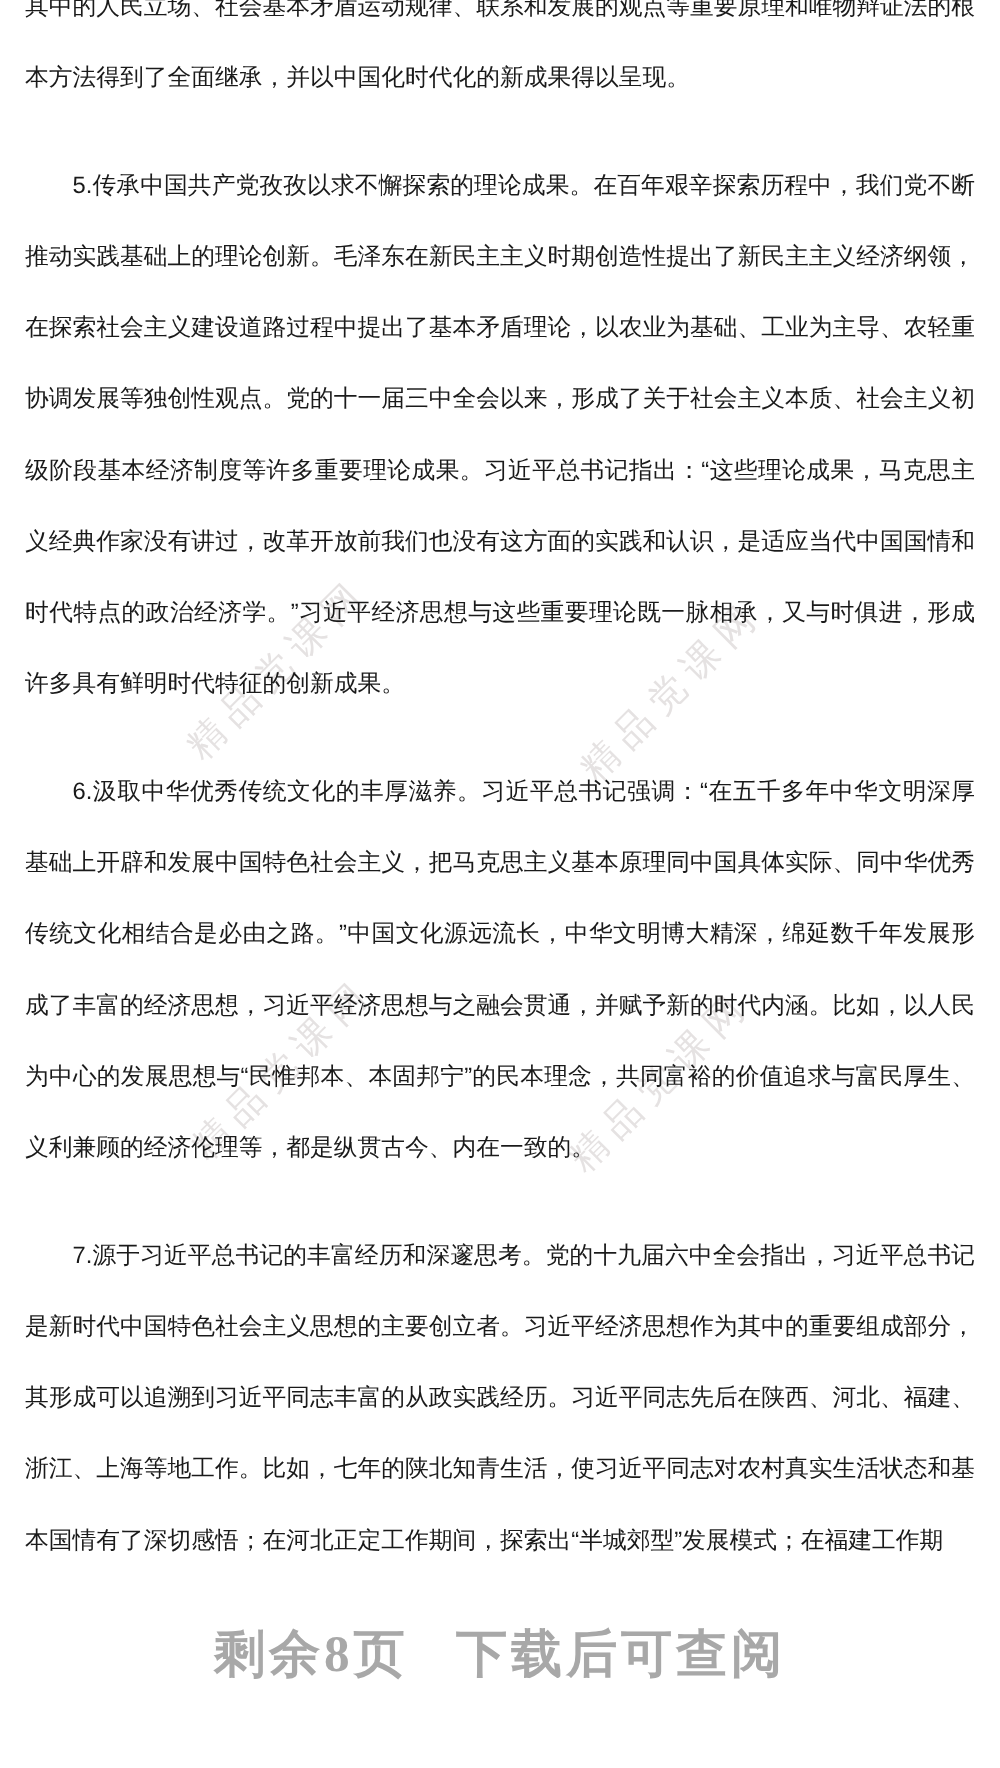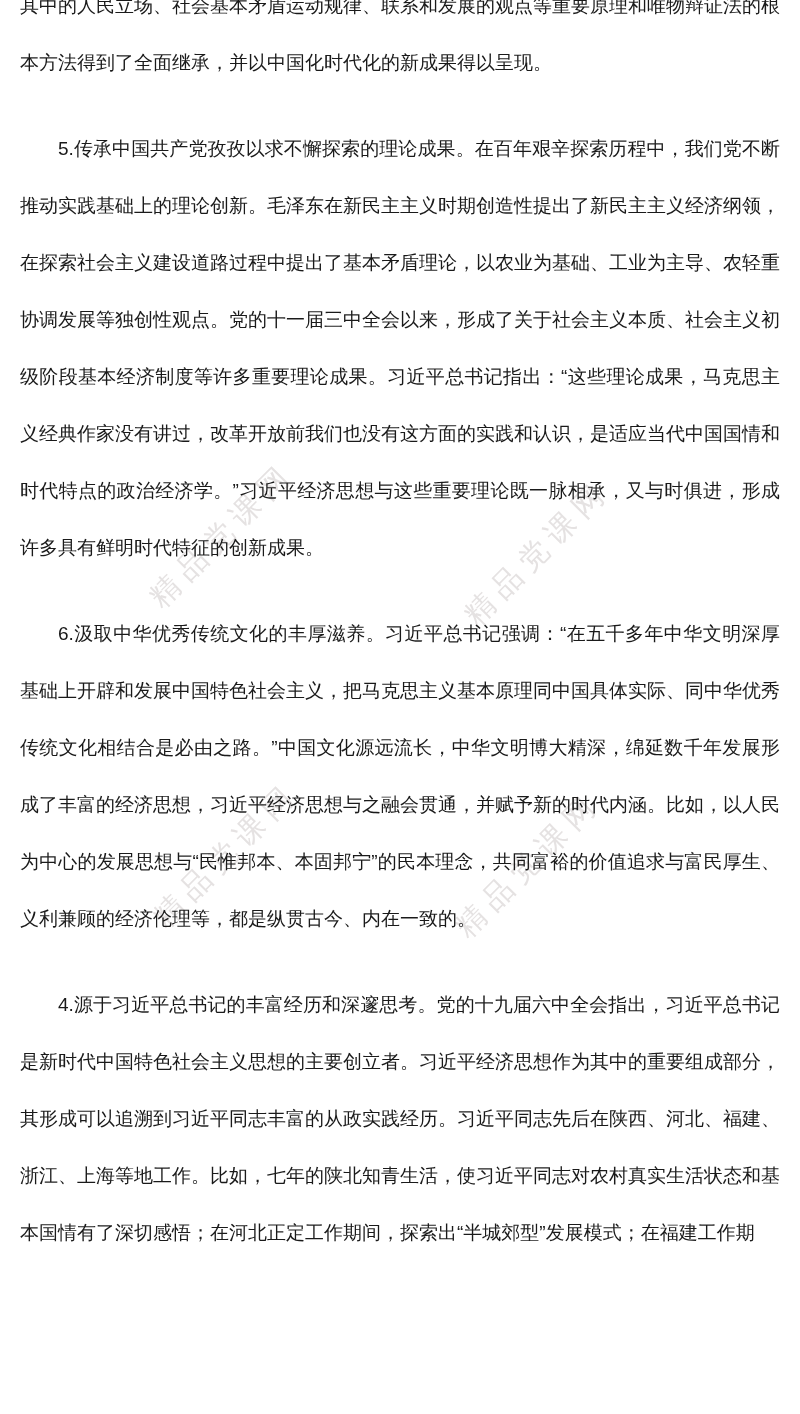--- a/index.html
+++ b/index.html
@@ -75,17 +75,20 @@
 
   <span class="wm" style="left:222px; top:535px;">精品党课网</span>
   <span class="wm" style="left:537px; top:553px;">精品党课网</span>
   <span class="wm" style="left:226px; top:855px;">精品党课网</span>
   <span class="wm" style="left:528px; top:865px;">精品党课网</span>
 
   <div class="doc">
     <p>其中的人民立场、社会基本矛盾运动规律、联系和发展的观点等重要原理和唯物辩证法的根本方法得到了全面继承，并以中国化时代化的新成果得以呈现。</p>
     <p class="indent">5.传承中国共产党孜孜以求不懈探索的理论成果。在百年艰辛探索历程中，我们党不断推动实践基础上的理论创新。毛泽东在新民主主义时期创造性提出了新民主主义经济纲领，在探索社会主义建设道路过程中提出了基本矛盾理论，以农业为基础、工业为主导、农轻重协调发展等独创性观点。党的十一届三中全会以来，形成了关于社会主义本质、社会主义初级阶段基本经济制度等许多重要理论成果。习近平总书记指出：“这些理论成果，马克思主义经典作家没有讲过，改革开放前我们也没有这方面的实践和认识，是适应当代中国国情和时代特点的政治经济学。”习近平经济思想与这些重要理论既一脉相承，又与时俱进，形成许多具有鲜明时代特征的创新成果。</p>
     <p class="indent">6.汲取中华优秀传统文化的丰厚滋养。习近平总书记强调：“在五千多年中华文明深厚基础上开辟和发展中国特色社会主义，把马克思主义基本原理同中国具体实际、同中华优秀传统文化相结合是必由之路。”中国文化源远流长，中华文明博大精深，绵延数千年发展形成了丰富的经济思想，习近平经济思想与之融会贯通，并赋予新的时代内涵。比如，以人民为中心的发展思想与“民惟邦本、本固邦宁”的民本理念，共同富裕的价值追求与富民厚生、义利兼顾的经济伦理等，都是纵贯古今、内在一致的。</p>
-    <p class="indent">4.源于习近平总书记的丰富经历和深邃思考。党的十九届六中全会指出，习近平总书记是新时代中国特色社会主义思想的主要创立者。习近平经济思想作为其中的重要组成部分，其形成可以追溯到习近平同志丰富的从政实践经历。习近平同志先后在陕西、河北、福建、浙江、上海等地工作。比如，七年的陕北知青生活，使习近平同志对农村真实生活状态和基本国情有了深切感悟；在河北正定工作期间，探索出“半城郊型”发展模式；在福建工作期</p>
+    <p class="indent">7.源于习近平总书记的丰富经历和深邃思考。党的十九届六中全会指出，习近平总书记是新时代中国特色社会主义思想的主要创立者。习近平经济思想作为其中的重要组成部分，其形成可以追溯到习近平同志丰富的从政实践经历。习近平同志先后在陕西、河北、福建、浙江、上海等地工作。比如，七年的陕北知青生活，使习近平同志对农村真实生活状态和基本国情有了深切感悟；在河北正定工作期间，探索出“半城郊型”发展模式；在福建工作期</p>
   </div>
 
+  <div class="footer">
+    <span>剩余8页</span><span class="spacer"></span><span>下载后可查阅</span>
+  </div>
 
 </div>
 
 </body></html>

